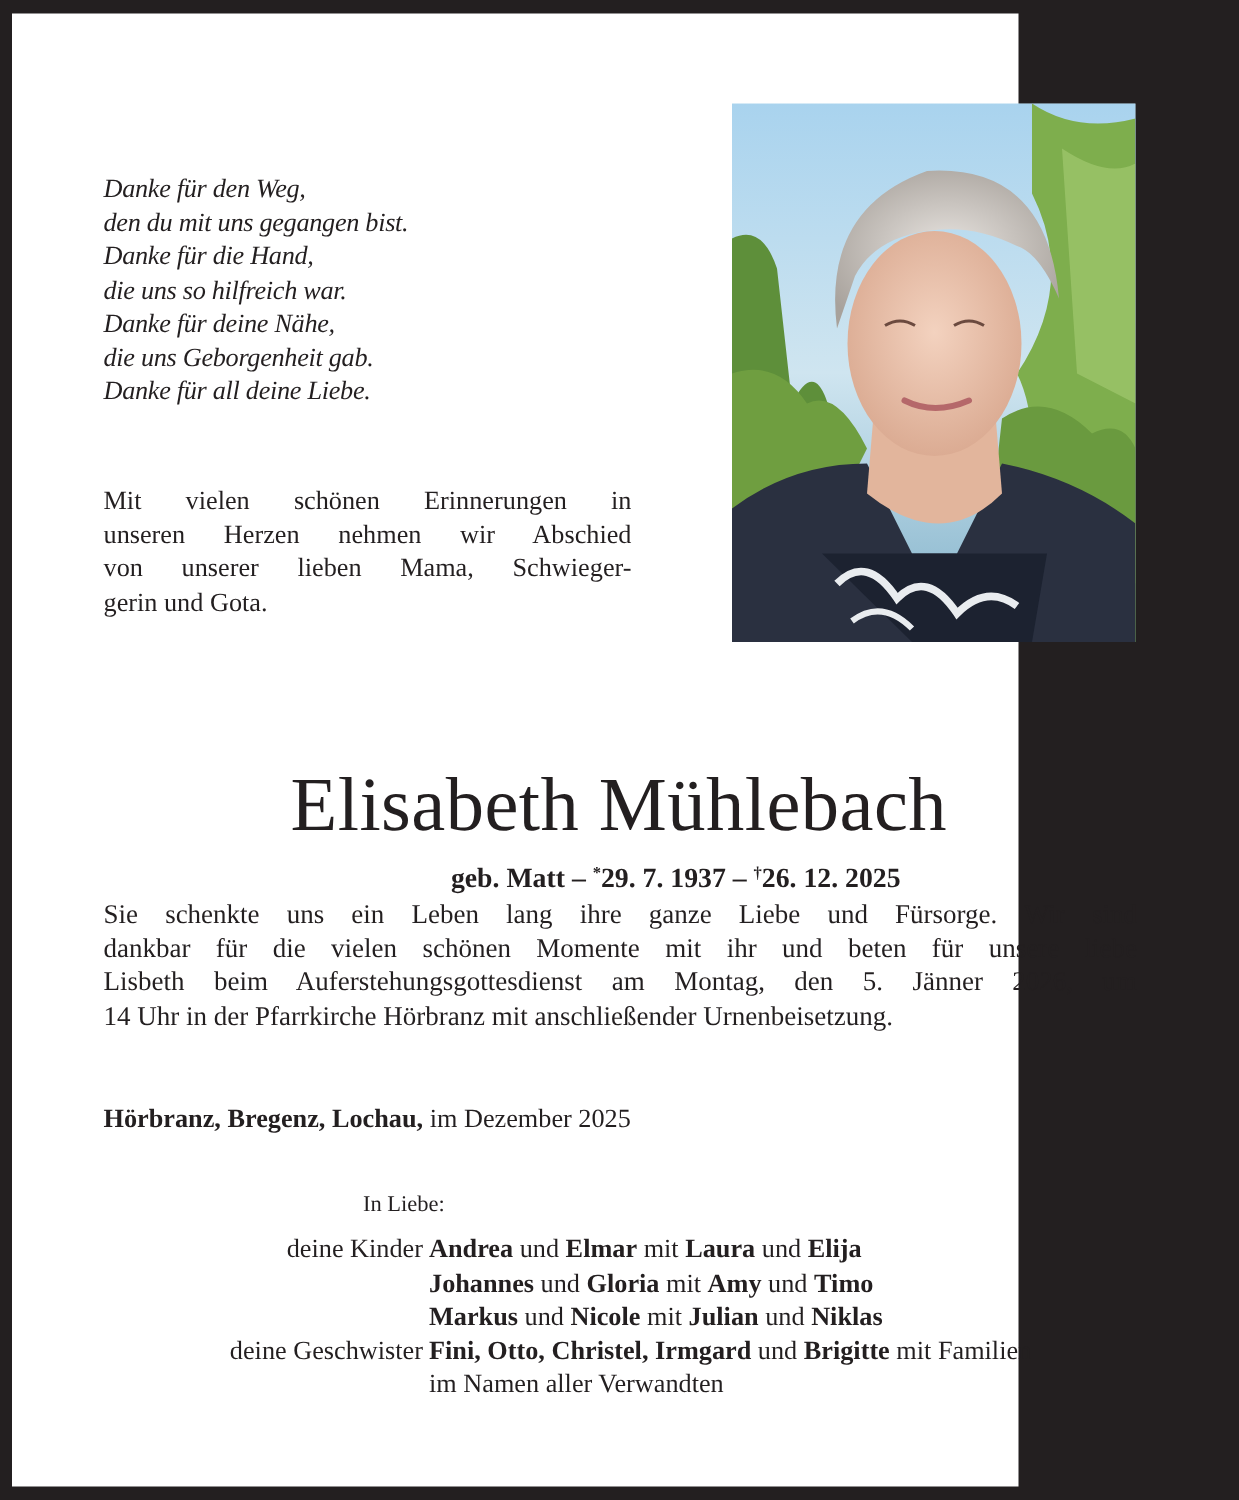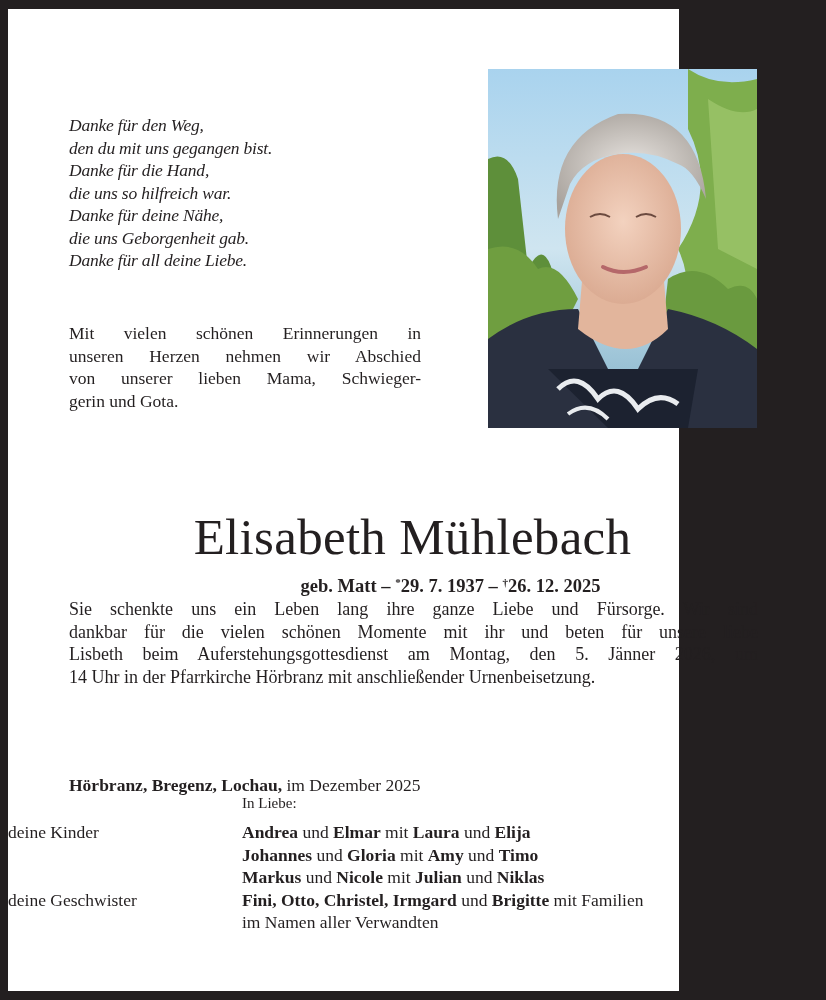--- a/index.html
+++ b/index.html
@@ -71,38 +71,37 @@
     line-height: 22.5px;
     text-align: justify;
     text-align-last: left;
   }
   .place {
     position: absolute;
     left: 61px; top: 725px;
     font-size: 17.5px;
     line-height: 22.5px;
     white-space: nowrap;
-    margin-top: 40px;
   }
   .place b { font-weight: bold; }
   .inliebe {
     position: absolute;
     left: 234px; top: 783px;
     font-size: 15px;
     line-height: 22.5px;
   }
   .mourners {
     position: absolute;
     left: 0; top: 812px;
     width: 809px;
     font-size: 17.5px;
     line-height: 22.5px;
   }
   .mrow { display: flex; white-space: nowrap; }
-  .mlabel { width: 230px; padding-right: 4px; flex: 0 0 230px; }
+  .mlabel { width: 230px; text-align: right; padding-right: 4px; flex: 0 0 230px; margin-left: 44px; }
   .mnames b { font-weight: bold; }
 </style>
 </head>
 <body>
 
 <div class="page">
 
   <div class="poem">
     <div>Danke für den Weg,</div>
     <div>den du mit uns gegangen bist.</div>

